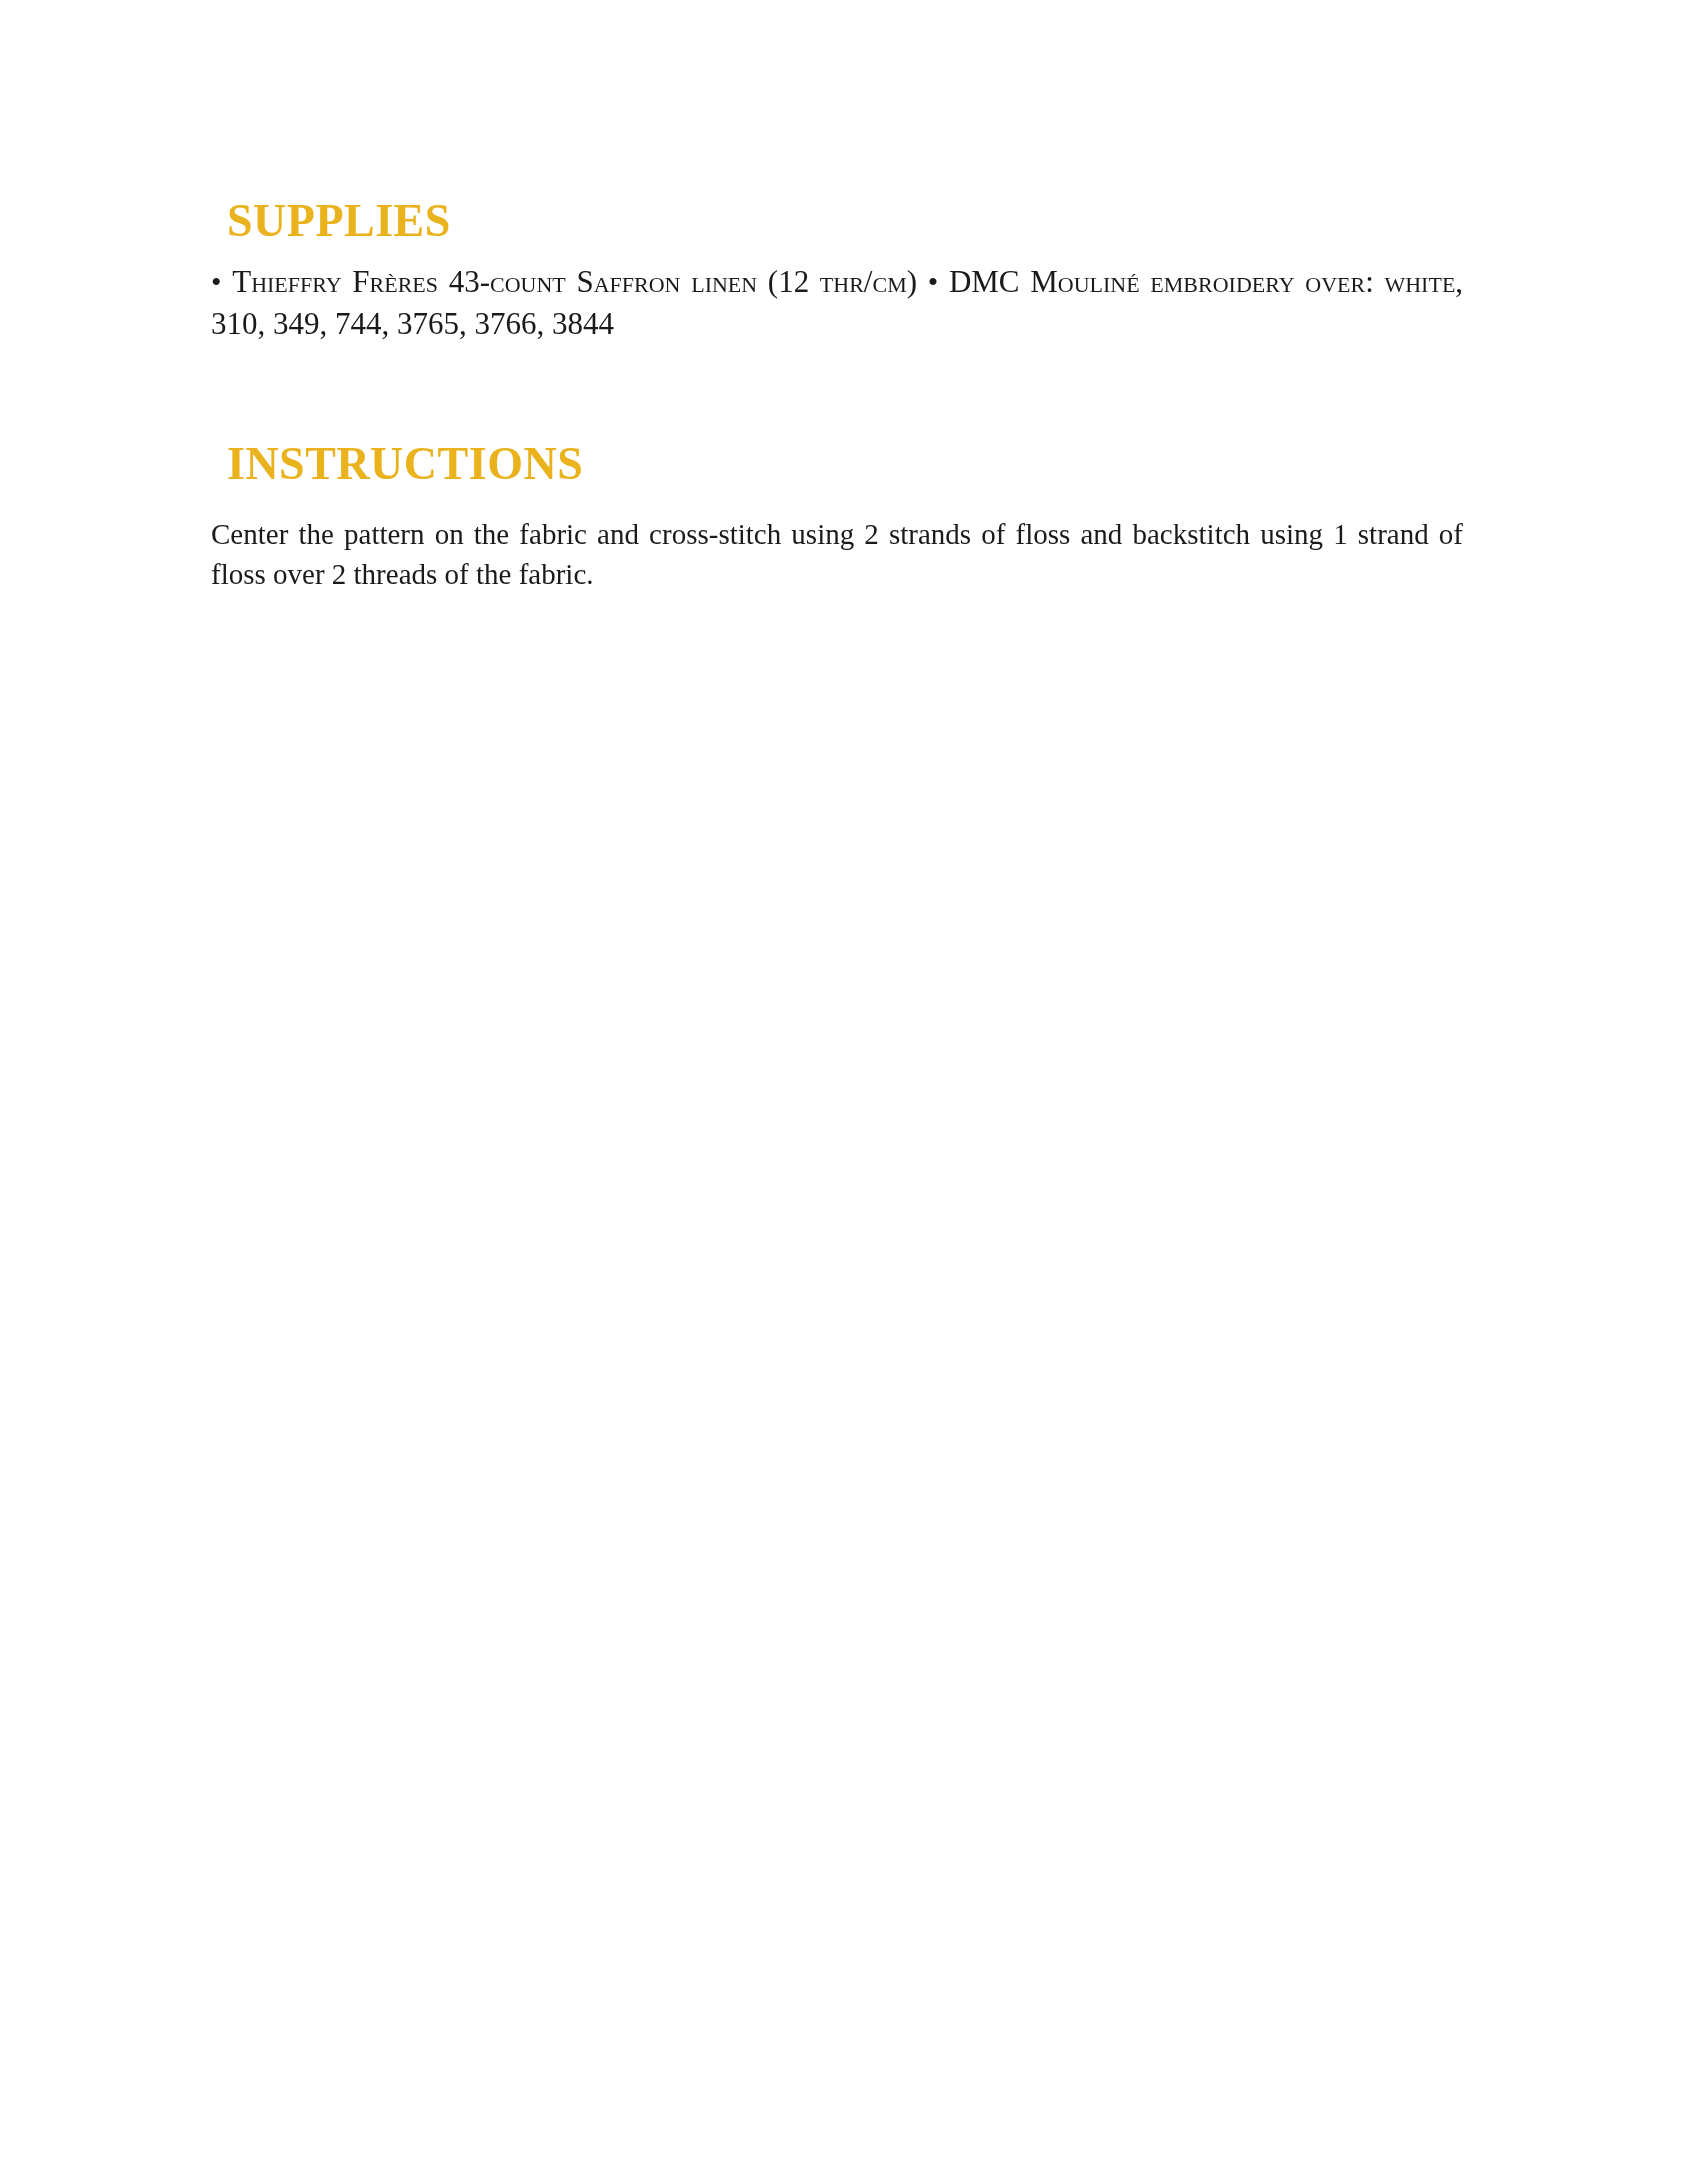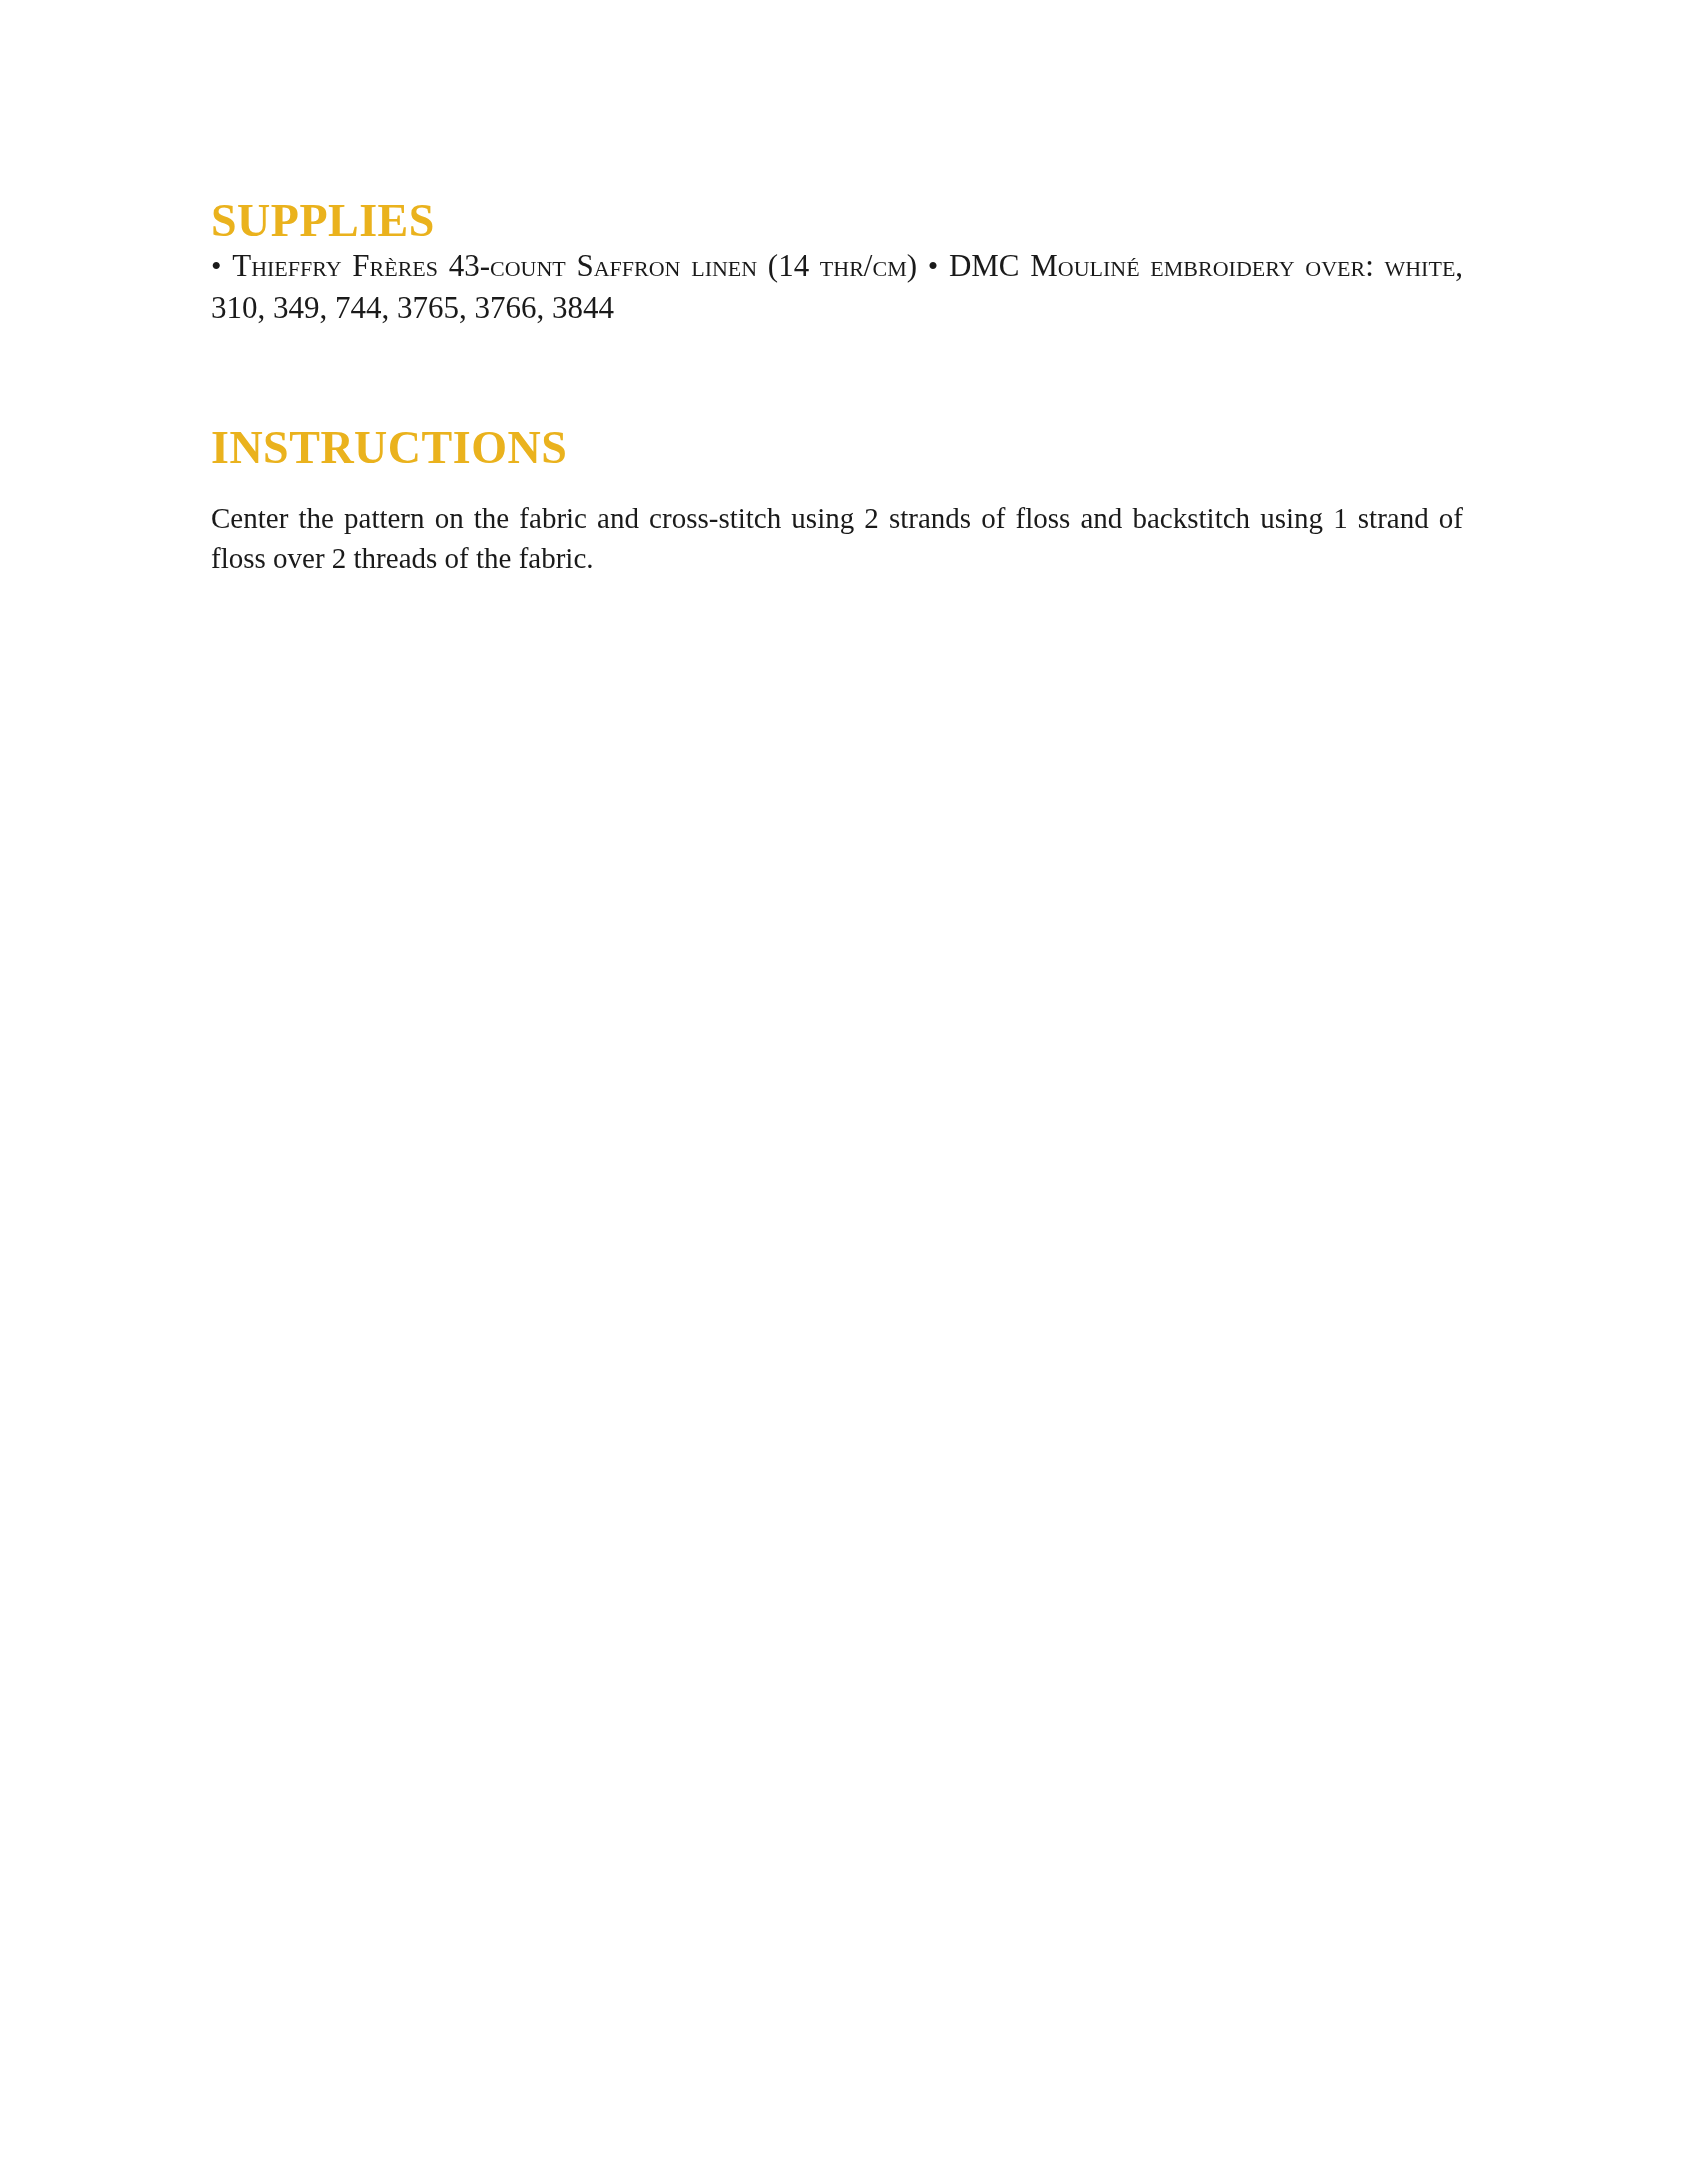--- a/index.html
+++ b/index.html
@@ -30,21 +30,21 @@
     width: 1267px;
   }
 
   .section-heading {
     color: #eab21d;
     font-family: "Liberation Serif", "DejaVu Serif", serif;
     font-weight: bold;
     font-size: 46px;
     line-height: 1.05;
     letter-spacing: 0.5px;
-    margin: 0;
+    margin: 16px;
   }
 
   .supplies-block {
     margin-top: 24px;
   }
 
   .supplies-text {
     font-size: 31px;
     line-height: 1.35;
     text-align: justify;
@@ -83,21 +83,21 @@
 <div class="page">
   <div class="content">
 
     <section class="supplies-block">
       <h2 class="section-heading">SUPPLIES</h2>
 
       <p class="supplies-text">
         <span class="bullet">•</span>
         <span class="sc">Thieffry Frères</span>
         <span class="sc">43-count Saffron linen</span>
-        <span class="sc">(14 thr/cm)</span>
+        <span class="sc">(12 thr/cm)</span>
         <span class="bullet">•</span>
         <span class="sc">DMC Mouliné</span>
         <span class="sc">embroidery over:</span>
         <span class="sc">white, 310, 349, 744, 3765, 3766, 3844</span>
       </p>
     </section>
 
     <section class="instructions-block">
       <h2 class="section-heading">INSTRUCTIONS</h2>
 

